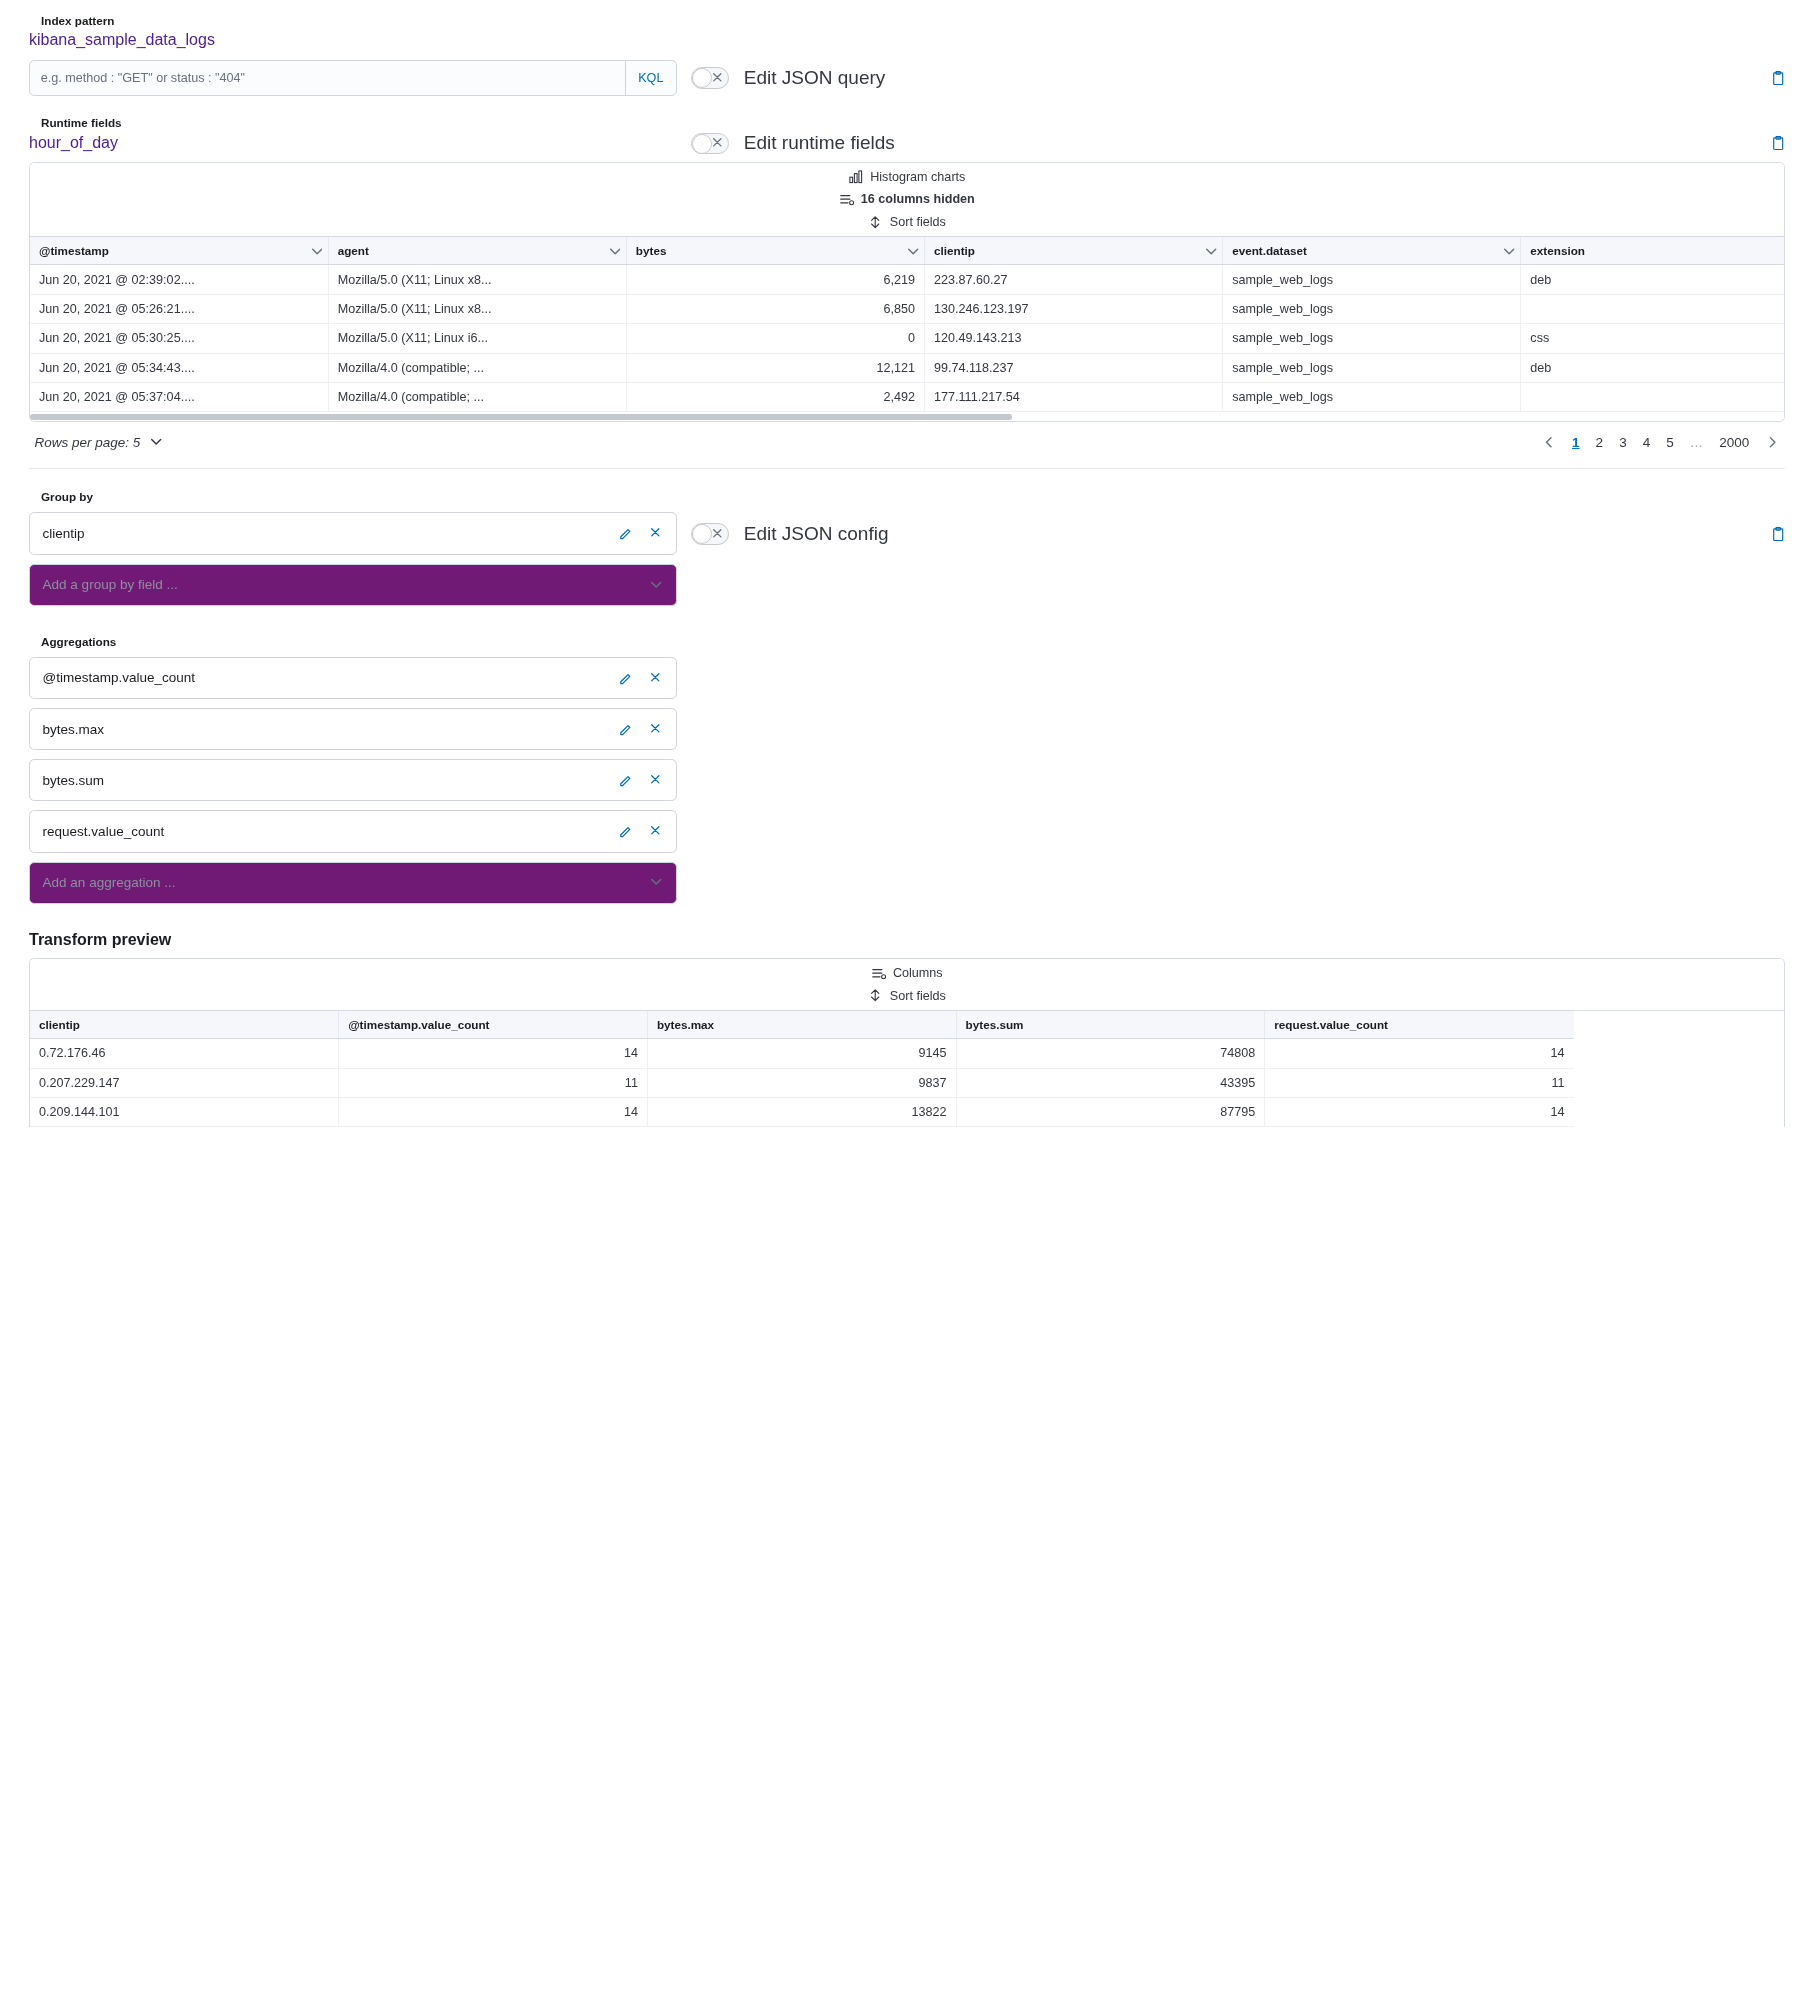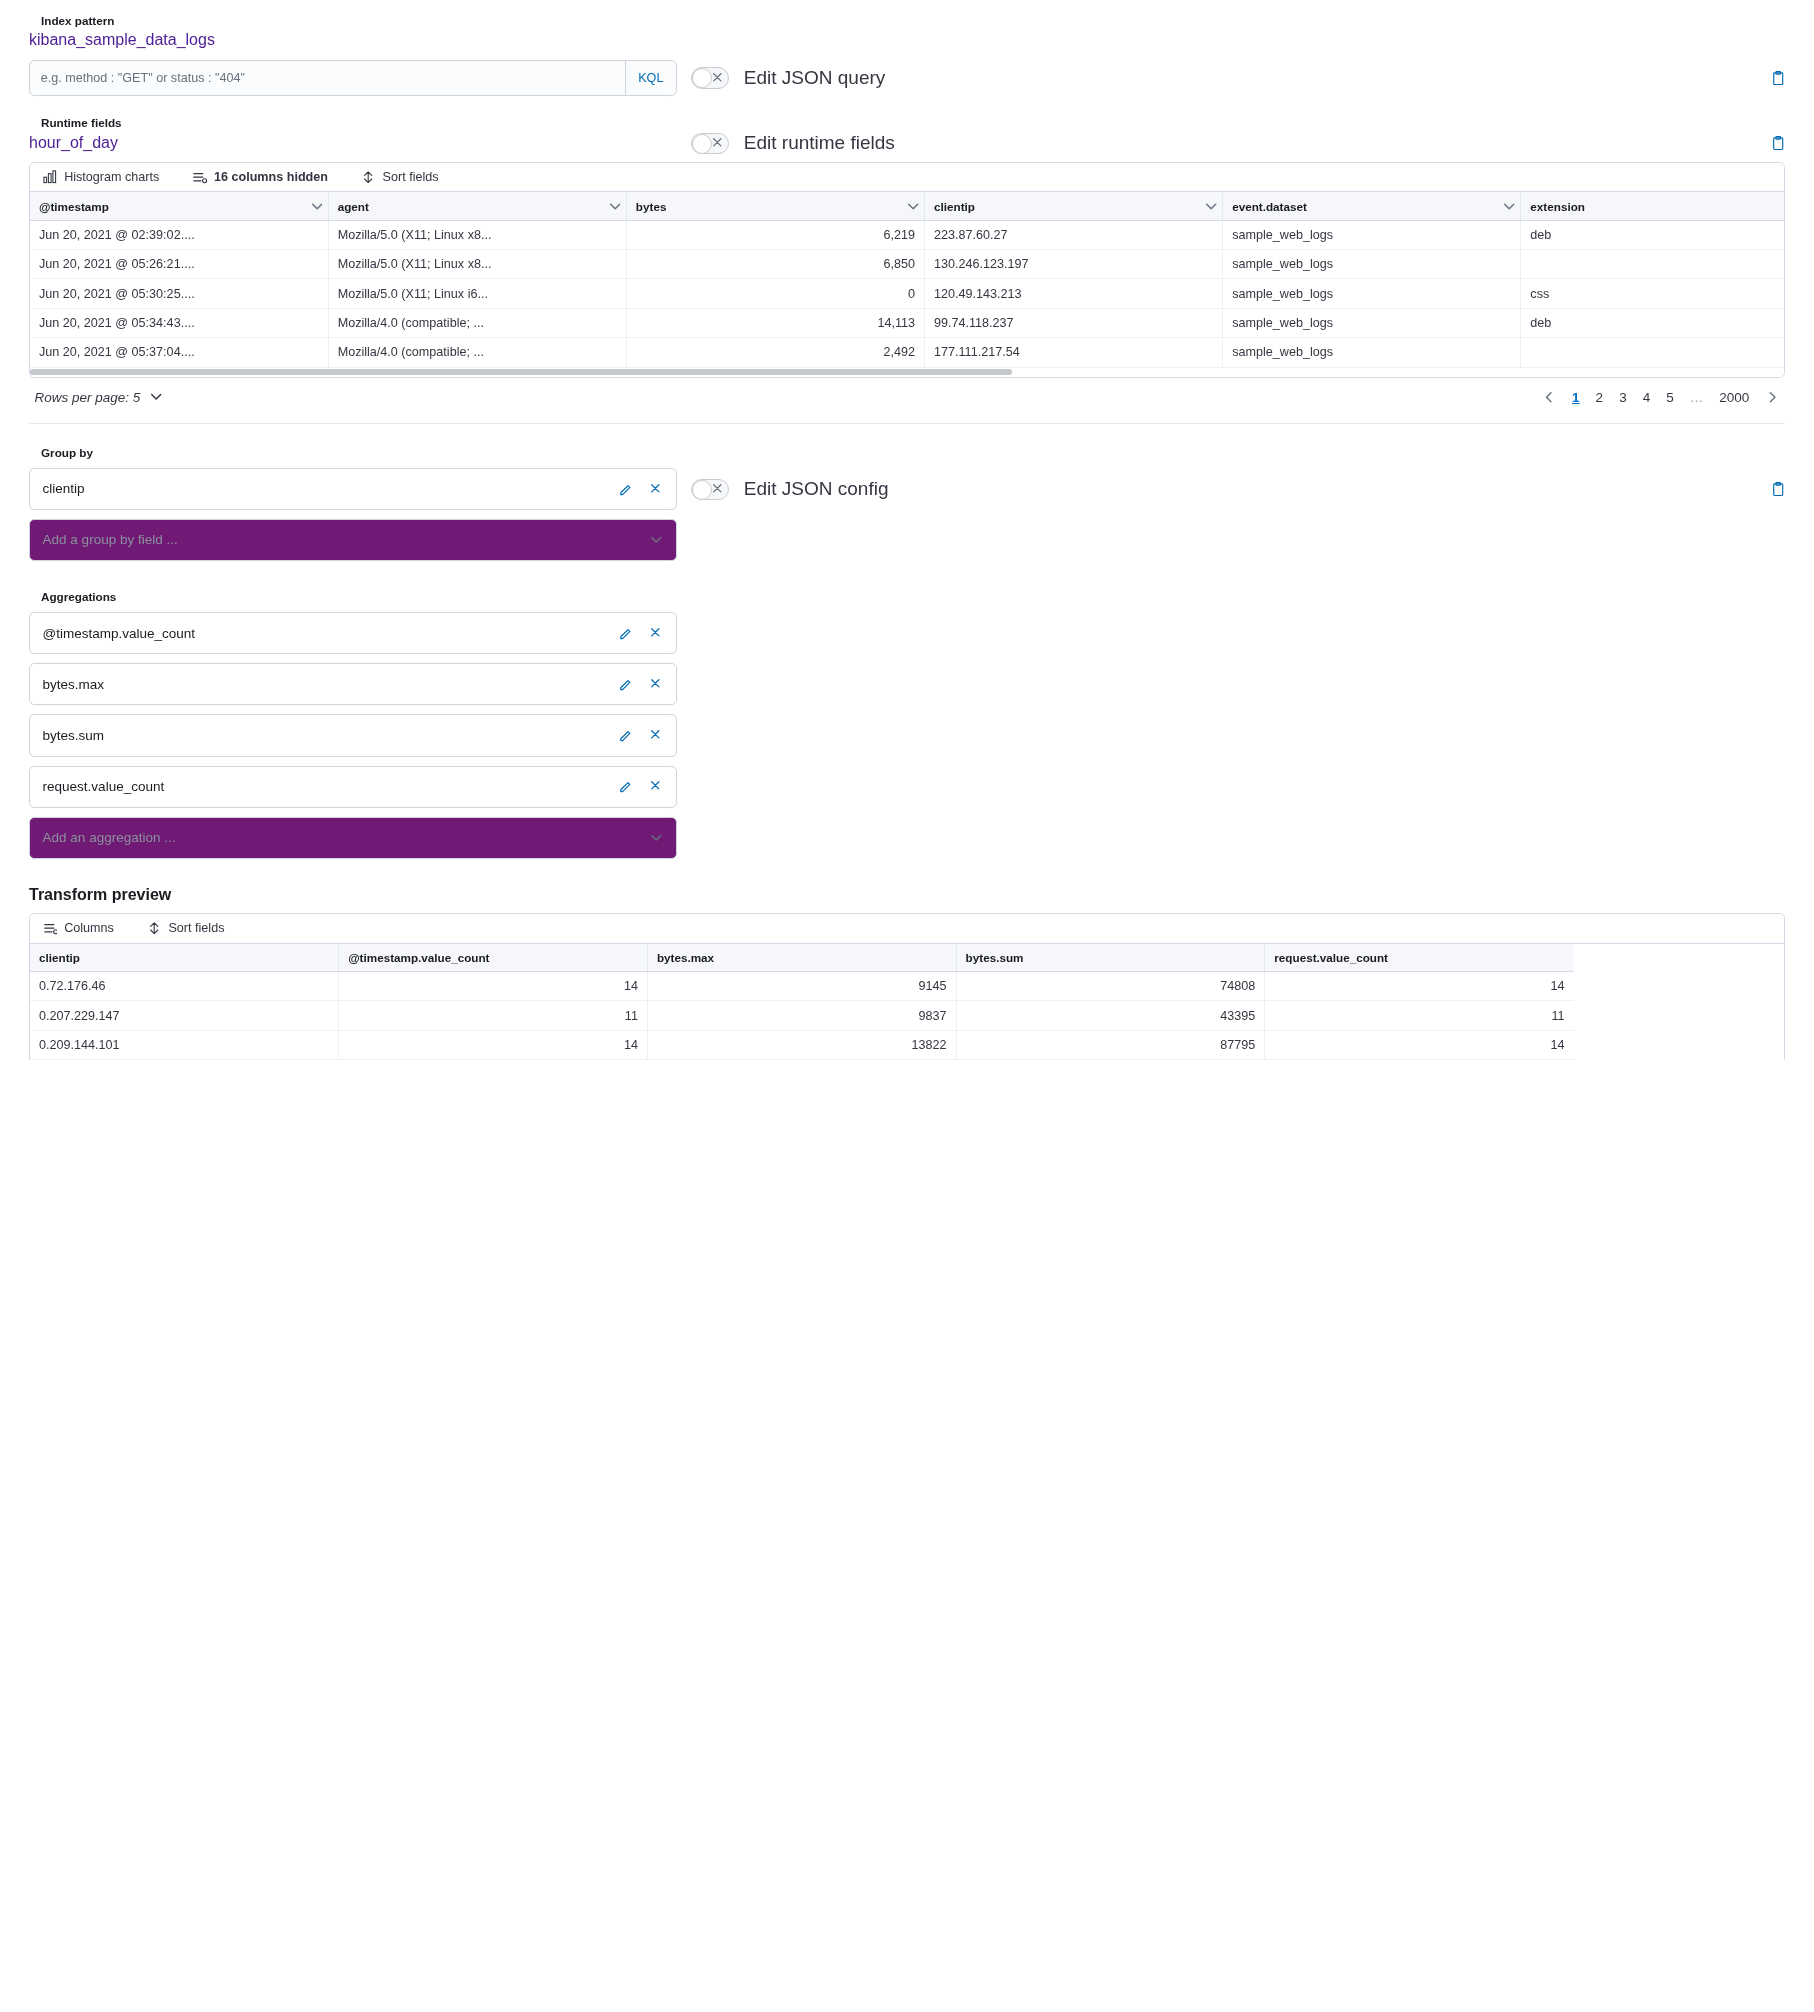--- a/index.html
+++ b/index.html
@@ -84,24 +84,25 @@
   .copy-icon { color: #006bb4; cursor: pointer; margin-left: auto; }
   .grid-wrap {
     border: 0.9px solid #d3dae6;
     border-radius: 5.4px;
     margin-top: 7.2px;
     overflow: hidden;
   }
   .toolbar {
     display: flex;
     align-items: center;
-    gap: 33px;
+    gap: 8px;
     padding: 7.2px 12.6px;
     background: #fff;
     border-bottom: 0.9px solid #d3dae6;
+    flex-direction: column;
   }
   .toolbar-item {
     display: inline-flex;
     align-items: center;
     gap: 7.2px;
     color: #343741;
     font-size: 12.6px;
     cursor: pointer;
   }
   .toolbar-item .icon { color: #343741; }
@@ -380,21 +381,21 @@
           <td>Jun 20, 2021 @ 05:30:25....</td>
           <td>Mozilla/5.0 (X11; Linux i6...</td>
           <td class="num">0</td>
           <td>120.49.143.213</td>
           <td>sample_web_logs</td>
           <td>css</td>
         </tr>
         <tr>
           <td>Jun 20, 2021 @ 05:34:43....</td>
           <td>Mozilla/4.0 (compatible; ...</td>
-          <td class="num">14,113</td>
+          <td class="num">12,121</td>
           <td>99.74.118.237</td>
           <td>sample_web_logs</td>
           <td>deb</td>
         </tr>
         <tr>
           <td>Jun 20, 2021 @ 05:37:04....</td>
           <td>Mozilla/4.0 (compatible; ...</td>
           <td class="num">2,492</td>
           <td>177.111.217.54</td>
           <td>sample_web_logs</td>

